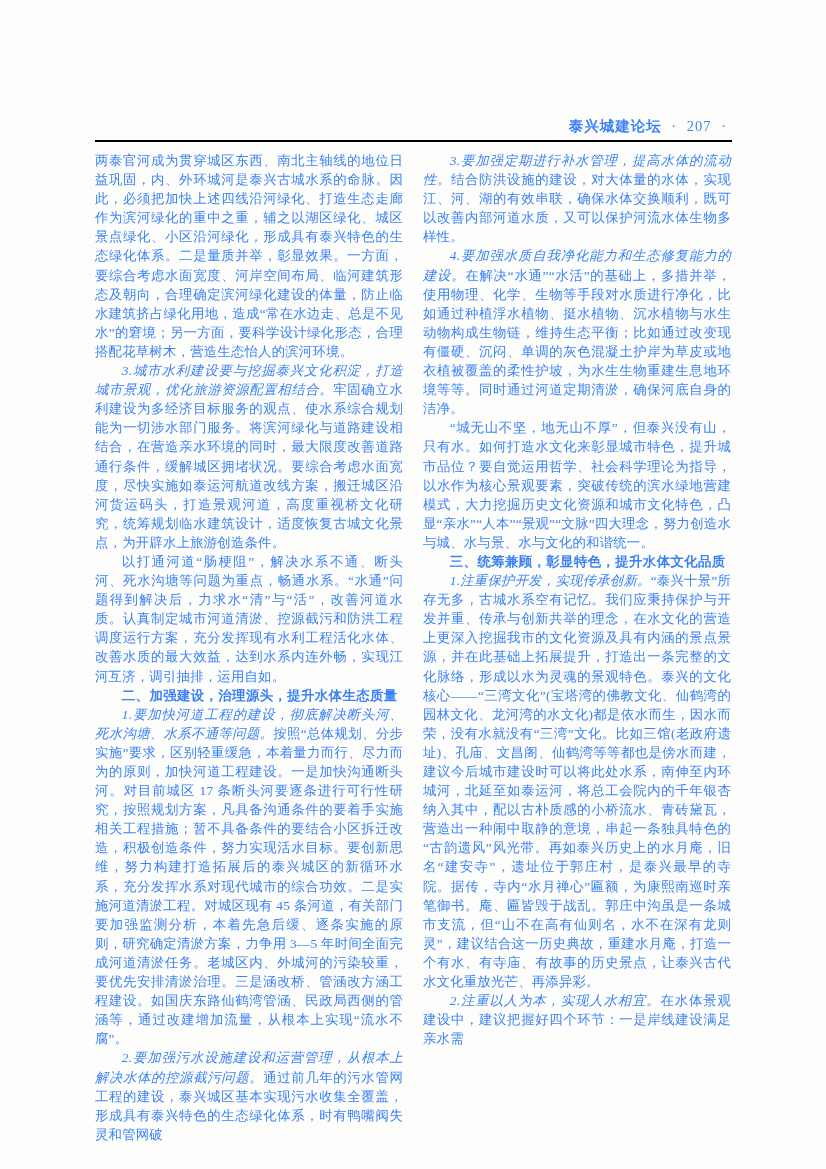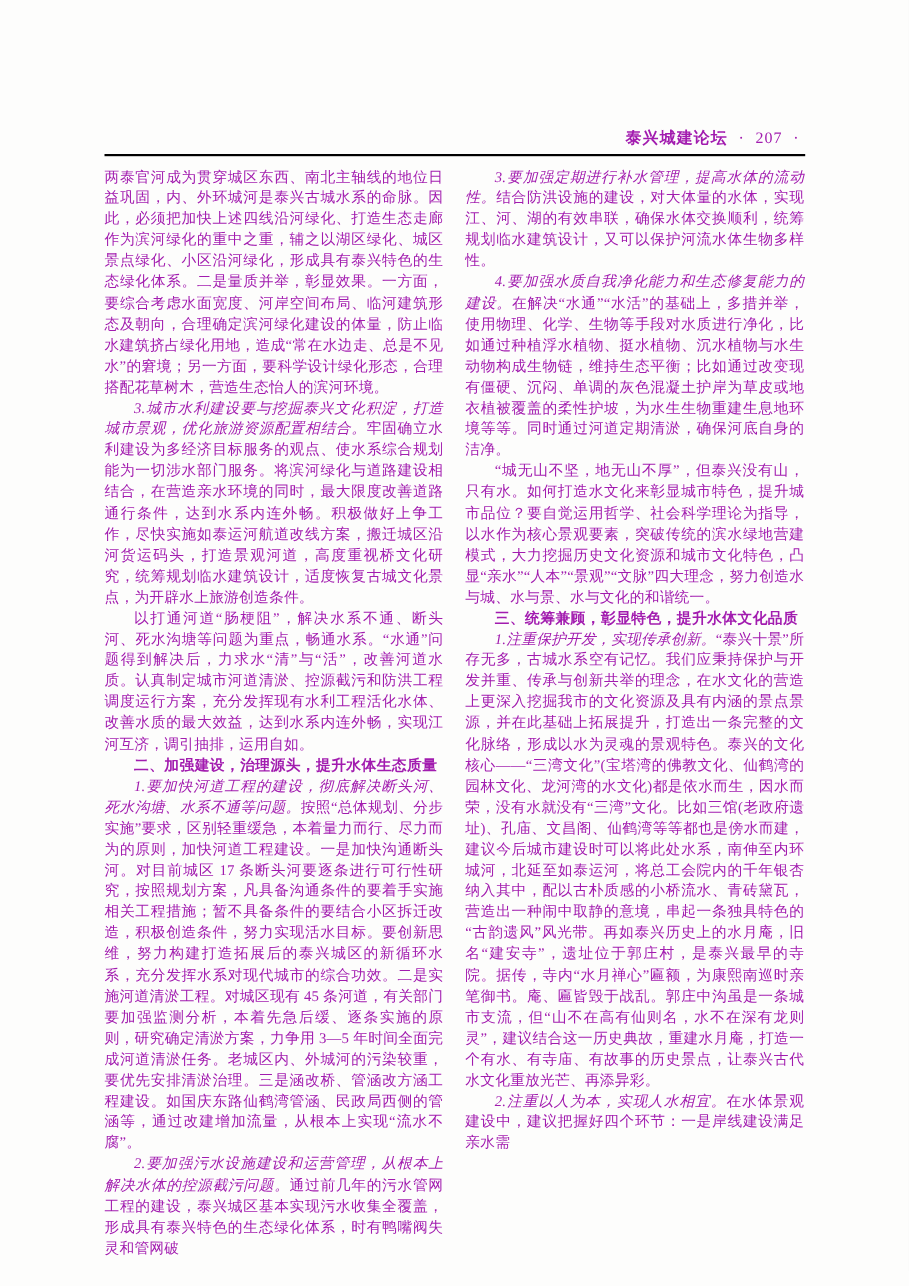--- a/index.html
+++ b/index.html
@@ -5,21 +5,21 @@
   html, body { margin: 0; padding: 0; }
   body {
     width: 826px; height: 1169px;
     background: #f5f5f3;
     font-family: "Liberation Serif", "DejaVu Serif", serif;
   }
   .page {
     position: relative;
     width: 826px; height: 1169px;
     background: #fdfdfc;
-    color: #a21caf;
+    color: #3b82f6;
     overflow: hidden;
   }
   .running-head {
     position: absolute;
     top: 117px; left: 95px; width: 637px;
     text-align: right;
     font-size: 14.5px;
     line-height: 18px;
     letter-spacing: 1px;
     white-space: nowrap;
@@ -71,29 +71,29 @@
     <span class="pageno">207</span>
     <span class="dot">·</span>
   </div>
 
   <div class="head-rule"></div>
 
   <div class="columns">
 
     <div class="col">
       <p class="para no-indent"><span>两泰官河成为贯穿城区东西、南北主轴线的地位日益巩固，内、外环城河是泰兴古城水系的命脉。因此，必须把加快上述四线沿河绿化、打造生态走廊作为滨河绿化的重中之重，辅之以湖区绿化、城区景点绿化、小区沿河绿化，形成具有泰兴特色的生态绿化体系。二是量质并举，彰显效果。一方面，要综合考虑水面宽度、河岸空间布局、临河建筑形态及朝向，合理确定滨河绿化建设的体量，防止临水建筑挤占绿化用地，造成“常在水边走、总是不见水”的窘境；另一方面，要科学设计绿化形态，合理搭配花草树木，营造生态怡人的滨河环境。</span></p>
-      <p class="para indent"><span class="kai">3.城市水利建设要与挖掘泰兴文化积淀，打造城市景观，优化旅游资源配置相结合。</span><span>牢固确立水利建设为多经济目标服务的观点、使水系综合规划能为一切涉水部门服务。将滨河绿化与道路建设相结合，在营造亲水环境的同时，最大限度改善道路通行条件，达到水系内连外畅。积极做好上争工作，尽快实施如泰运河航道改线方案，搬迁城区沿河货运码头，打造景观河道，高度重视桥文化研究，统筹规划临水建筑设计，适度恢复古城文化景点，为开辟水上旅游创造条件。</span></p>
+      <p class="para indent"><span class="kai">3.城市水利建设要与挖掘泰兴文化积淀，打造城市景观，优化旅游资源配置相结合。</span><span>牢固确立水利建设为多经济目标服务的观点、使水系综合规划能为一切涉水部门服务。将滨河绿化与道路建设相结合，在营造亲水环境的同时，最大限度改善道路通行条件，缓解城区拥堵状况。要综合考虑水面宽度，尽快实施如泰运河航道改线方案，搬迁城区沿河货运码头，打造景观河道，高度重视桥文化研究，统筹规划临水建筑设计，适度恢复古城文化景点，为开辟水上旅游创造条件。</span></p>
       <p class="para indent"><span>以打通河道“肠梗阻”，解决水系不通、断头河、死水沟塘等问题为重点，畅通水系。“水通”问题得到解决后，力求水“清”与“活”，改善河道水质。认真制定城市河道清淤、控源截污和防洪工程调度运行方案，充分发挥现有水利工程活化水体、改善水质的最大效益，达到水系内连外畅，实现江河互济，调引抽排，运用自如。</span></p>
       <p class="para sec-heading">二、加强建设，治理源头，提升水体生态质量</p>
       <p class="para indent"><span class="kai">1.要加快河道工程的建设，彻底解决断头河、死水沟塘、水系不通等问题。</span><span>按照“总体规划、分步实施”要求，区别轻重缓急，本着量力而行、尽力而为的原则，加快河道工程建设。一是加快沟通断头河。对目前城区 17 条断头河要逐条进行可行性研究，按照规划方案，凡具备沟通条件的要着手实施相关工程措施；暂不具备条件的要结合小区拆迁改造，积极创造条件，努力实现活水目标。要创新思维，努力构建打造拓展后的泰兴城区的新循环水系，充分发挥水系对现代城市的综合功效。二是实施河道清淤工程。对城区现有 45 条河道，有关部门要加强监测分析，本着先急后缓、逐条实施的原则，研究确定清淤方案，力争用 3—5 年时间全面完成河道清淤任务。老城区内、外城河的污染较重，要优先安排清淤治理。三是涵改桥、管涵改方涵工程建设。如国庆东路仙鹤湾管涵、民政局西侧的管涵等，通过改建增加流量，从根本上实现“流水不腐”。</span></p>
       <p class="para indent"><span class="kai">2.要加强污水设施建设和运营管理，从根本上解决水体的控源截污问题。</span><span>通过前几年的污水管网工程的建设，泰兴城区基本实现污水收集全覆盖，形成具有泰兴特色的生态绿化体系，时有鸭嘴阀失灵和管网破</span></p>
     </div>
 
     <div class="col">
-      <p class="para indent"><span class="kai">3.要加强定期进行补水管理，提高水体的流动性。</span><span>结合防洪设施的建设，对大体量的水体，实现江、河、湖的有效串联，确保水体交换顺利，统筹规划临水建筑设计，又可以保护河流水体生物多样性。</span></p>
+      <p class="para indent"><span class="kai">3.要加强定期进行补水管理，提高水体的流动性。</span><span>结合防洪设施的建设，对大体量的水体，实现江、河、湖的有效串联，确保水体交换顺利，既可以改善内部河道水质，又可以保护河流水体生物多样性。</span></p>
       <p class="para indent"><span class="kai">4.要加强水质自我净化能力和生态修复能力的建设。</span><span>在解决“水通”“水活”的基础上，多措并举，使用物理、化学、生物等手段对水质进行净化，比如通过种植浮水植物、挺水植物、沉水植物与水生动物构成生物链，维持生态平衡；比如通过改变现有僵硬、沉闷、单调的灰色混凝土护岸为草皮或地衣植被覆盖的柔性护坡，为水生生物重建生息地环境等等。同时通过河道定期清淤，确保河底自身的洁净。</span></p>
       <p class="para indent"><span>“城无山不坚，地无山不厚”，但泰兴没有山，只有水。如何打造水文化来彰显城市特色，提升城市品位？要自觉运用哲学、社会科学理论为指导，以水作为核心景观要素，突破传统的滨水绿地营建模式，大力挖掘历史文化资源和城市文化特色，凸显“亲水”“人本”“景观”“文脉”四大理念，努力创造水与城、水与景、水与文化的和谐统一。</span></p>
       <p class="para sec-heading">三、统筹兼顾，彰显特色，提升水体文化品质</p>
       <p class="para indent"><span class="kai">1.注重保护开发，实现传承创新。</span><span>“泰兴十景”所存无多，古城水系空有记忆。我们应秉持保护与开发并重、传承与创新共举的理念，在水文化的营造上更深入挖掘我市的文化资源及具有内涵的景点景源，并在此基础上拓展提升，打造出一条完整的文化脉络，形成以水为灵魂的景观特色。泰兴的文化核心——“三湾文化”(宝塔湾的佛教文化、仙鹤湾的园林文化、龙河湾的水文化)都是依水而生，因水而荣，没有水就没有“三湾”文化。比如三馆(老政府遗址)、孔庙、文昌阁、仙鹤湾等等都也是傍水而建，建议今后城市建设时可以将此处水系，南伸至内环城河，北延至如泰运河，将总工会院内的千年银杏纳入其中，配以古朴质感的小桥流水、青砖黛瓦，营造出一种闹中取静的意境，串起一条独具特色的“古韵遗风”风光带。再如泰兴历史上的水月庵，旧名“建安寺”，遗址位于郭庄村，是泰兴最早的寺院。据传，寺内“水月禅心”匾额，为康熙南巡时亲笔御书。庵、匾皆毁于战乱。郭庄中沟虽是一条城市支流，但“山不在高有仙则名，水不在深有龙则灵”，建议结合这一历史典故，重建水月庵，打造一个有水、有寺庙、有故事的历史景点，让泰兴古代水文化重放光芒、再添异彩。</span></p>
       <p class="para indent"><span class="kai">2.注重以人为本，实现人水相宜。</span><span>在水体景观建设中，建议把握好四个环节：一是岸线建设满足亲水需</span></p>
     </div>
 
   </div>
 </div>
 

